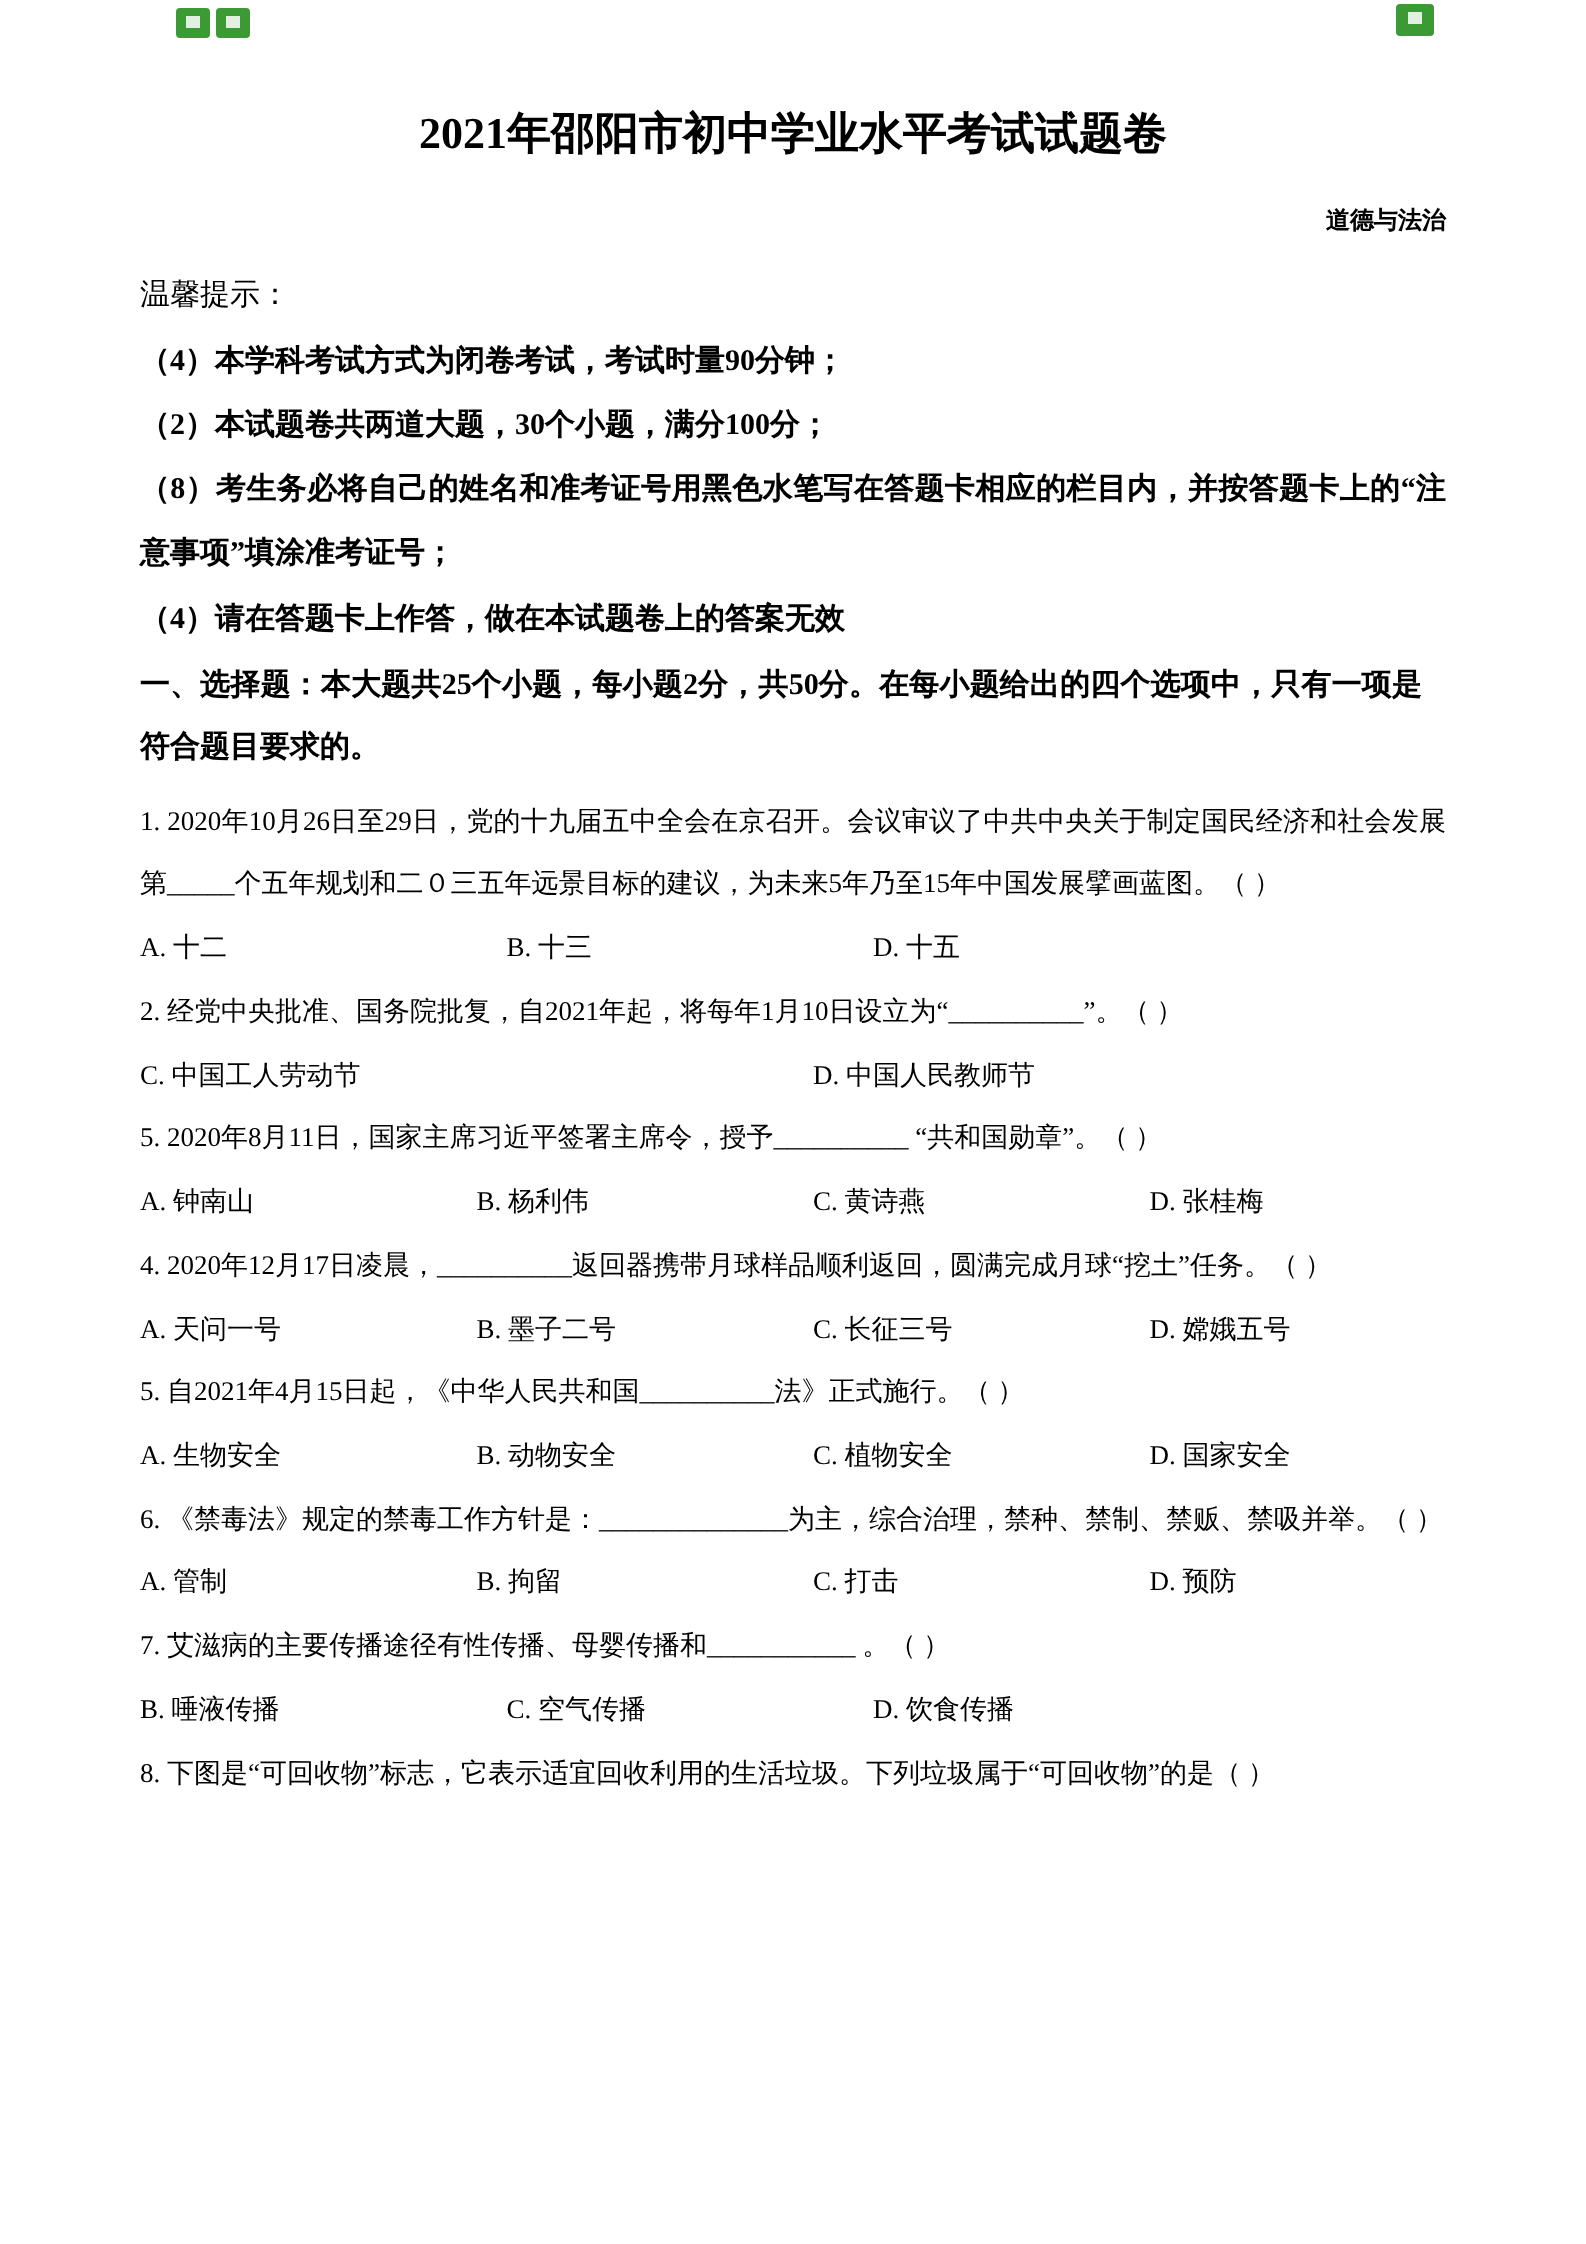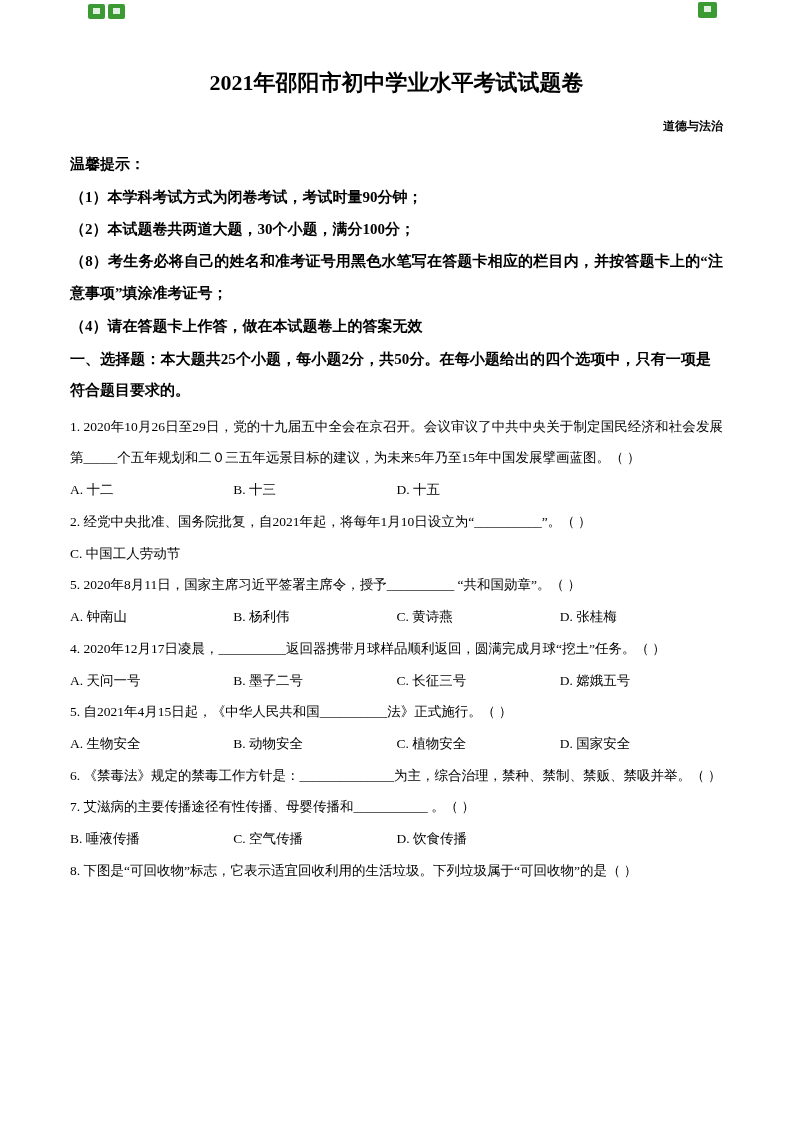--- a/index.html
+++ b/index.html
@@ -6,21 +6,21 @@
   body {
     width: 793px;
     height: 1122px;
     background: #ffffff;
     color: #000000;
     font-family: "Liberation Serif", "DejaVu Serif", serif;
     position: relative;
     overflow: hidden;
   }
   .page {
-    padding: 68px 70px 0 70px;
+    padding: 52px 70px 0 70px;
     box-sizing: border-box;
   }
   .corner-marker {
     position: absolute;
     background: #3c9a35;
     border-radius: 2px;
   }
   .marker-tl-1 { left: 88px;  top: 4px; width: 17px; height: 15px; }
   .marker-tl-2 { left: 108px; top: 4px; width: 17px; height: 15px; }
   .marker-tr-1 { left: 698px; top: 2px; width: 19px; height: 16px; }
@@ -38,21 +38,21 @@
     margin: 0 0 20px 0;
   }
   .subtitle {
     font-size: 12px;
     font-weight: bold;
     text-align: right;
     margin: 0 0 14px 0;
   }
   .notice-header {
     font-size: 15px;
-    font-weight: bold;
+    font-weight: normal;
     line-height: 2.1;
     margin: 0;
   }
   .notice {
     font-size: 15px;
     font-weight: bold;
     line-height: 2.15;
     margin: 0;
     text-align: justify;
   }
@@ -67,20 +67,21 @@
   .stem {
     font-size: 13.5px;
     line-height: 2.35;
     margin: 0;
     text-align: justify;
   }
   .opt-row {
     display: flex;
     font-size: 13.5px;
     line-height: 2.35;
+    gap: 20px;
   }
   .opt { display: inline-block; }
   .cols-4 .opt { width: 25%; }
   .cols-2 .opt { width: 50%; }
 </style>
 </head>
 <body>
 
 <div class="corner-marker marker-tl-1"></div>
 <div class="corner-marker marker-tl-2"></div>
@@ -88,41 +89,42 @@
 
 <div class="page">
 
   <h1 class="title">2021年邵阳市初中学业水平考试试题卷</h1>
 
   <h2 class="subtitle">道德与法治</h2>
 
   <p class="notice-header">温馨提示：</p>
 
   <div id="notices">
-      <p class="notice">（1）本学科考试方式为闭卷考试，考试时量90分钟；</p>
+      <p class="notice">（4）本学科考试方式为闭卷考试，考试时量90分钟；</p>
       <p class="notice">（2）本试题卷共两道大题，30个小题，满分100分；</p>
       <p class="notice">（8）考生务必将自己的姓名和准考证号用黑色水笔写在答题卡相应的栏目内，并按答题卡上的“注意事项”填涂准考证号；</p>
       <p class="notice">（4）请在答题卡上作答，做在本试题卷上的答案无效</p>
     </div>
 
   <p class="section-header">一、选择题：本大题共25个小题，每小题2分，共50分。在每小题给出的四个选项中，只有一项是符合题目要求的。</p>
 
   <div id="questions">
       <div class="question">
         <p class="stem">1. 2020年10月26日至29日，党的十九届五中全会在京召开。会议审议了中共中央关于制定国民经济和社会发展第_____个五年规划和二０三五年远景目标的建议，为未来5年乃至15年中国发展擘画蓝图。（  ）</p>
         <div class="opt-row cols-4">
           <span class="opt">A. 十二</span>
           <span class="opt">B. 十三</span>
           <span class="opt">D. 十五</span>
         </div>
       </div>
       <div class="question">
         <p class="stem">2. 经党中央批准、国务院批复，自2021年起，将每年1月10日设立为“__________”。（  ）</p>
         <div class="opt-row cols-2">
           <span class="opt">C.  中国工人劳动节</span>
+          <span class="opt">D.  中国人民教师节</span>
         </div>
       </div>
       <div class="question">
         <p class="stem">5. 2020年8月11日，国家主席习近平签署主席令，授予__________ “共和国勋章”。（  ）</p>
         <div class="opt-row cols-4">
           <span class="opt">A.  钟南山</span>
           <span class="opt">B.  杨利伟</span>
           <span class="opt">C.  黄诗燕</span>
           <span class="opt">D.  张桂梅</span>
         </div>
@@ -140,20 +142,26 @@
         <p class="stem">5. 自2021年4月15日起，《中华人民共和国__________法》正式施行。（  ）</p>
         <div class="opt-row cols-4">
           <span class="opt">A.  生物安全</span>
           <span class="opt">B.  动物安全</span>
           <span class="opt">C.  植物安全</span>
           <span class="opt">D.  国家安全</span>
         </div>
       </div>
       <div class="question">
         <p class="stem">6. 《禁毒法》规定的禁毒工作方针是：______________为主，综合治理，禁种、禁制、禁贩、禁吸并举。（  ）</p>
+        <div class="opt-row cols-4">
+          <span class="opt">A.  管制</span>
+          <span class="opt">B.  拘留</span>
+          <span class="opt">C.  打击</span>
+          <span class="opt">D.  预防</span>
+        </div>
       </div>
       <div class="question">
         <p class="stem">7. 艾滋病的主要传播途径有性传播、母婴传播和___________ 。（  ）</p>
         <div class="opt-row cols-4">
           <span class="opt">B.  唾液传播</span>
           <span class="opt">C.  空气传播</span>
           <span class="opt">D.  饮食传播</span>
         </div>
       </div>
       <div class="question">

